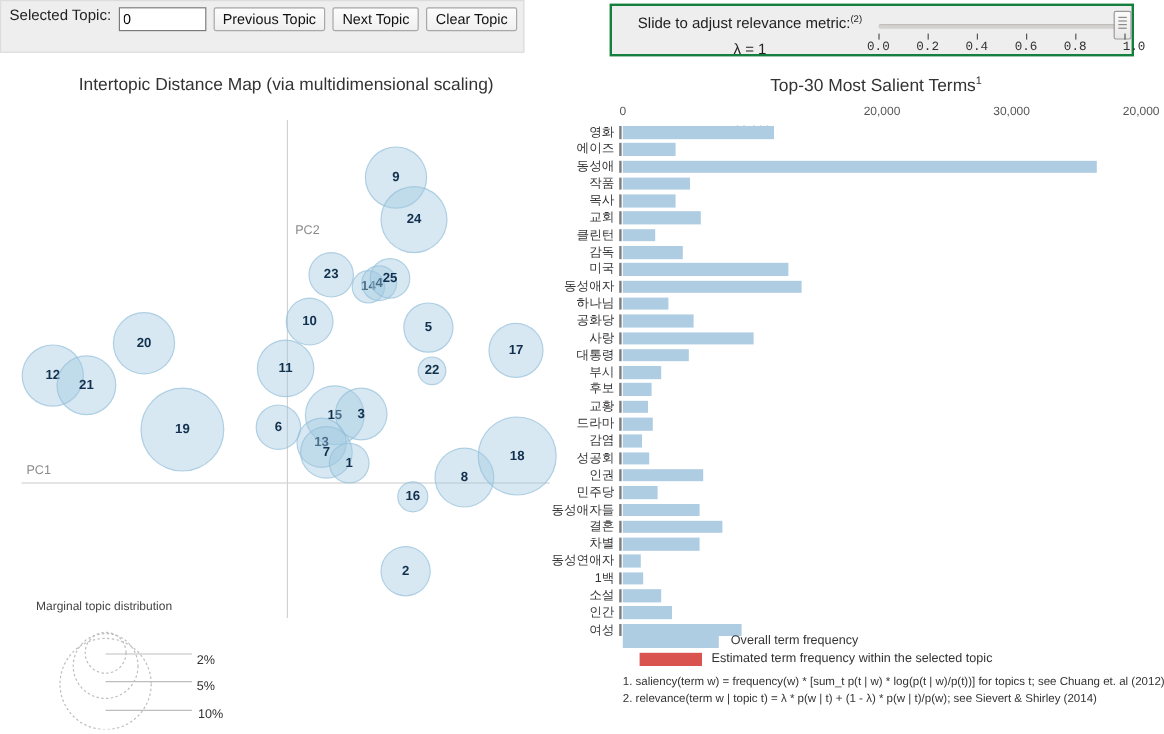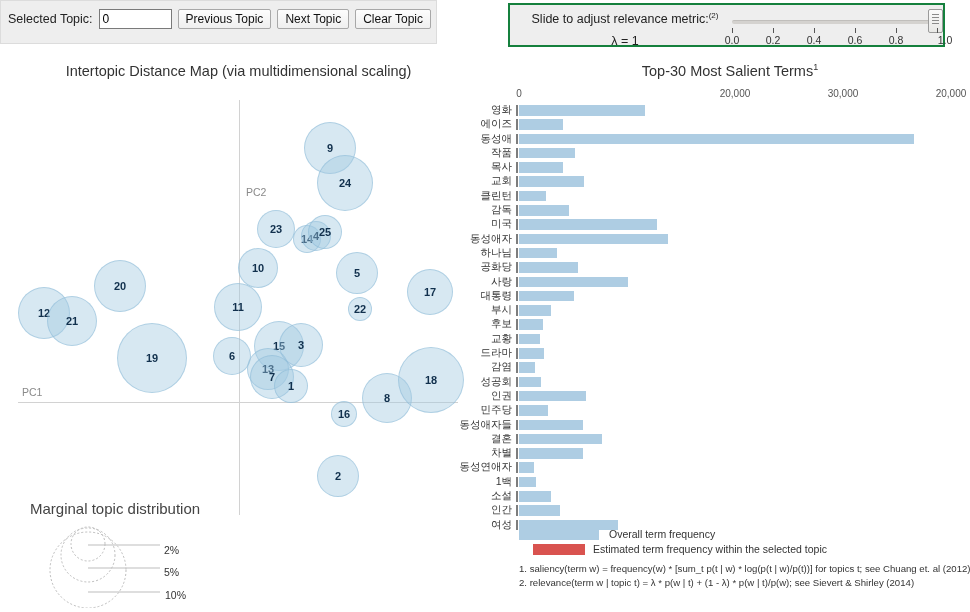--- a/index.html
+++ b/index.html
@@ -16,21 +16,21 @@
 
   
   #topbar {
     position: absolute; left: 0; top: 0;
     width: 437px; height: 44px;
     background: #eeeeee;
     border: 1px solid #dcdcdc;
     box-sizing: border-box;
   }
   #topbar-inner {
-    display: flex; align-items: center;
+    display: flex; align-items: flex-start;
     height: 26px; margin-top: 5px; padding-left: 7px;
     gap: 6px;
   }
   .ctl-label {
     font-size: 12.5px; color: #222; white-space: nowrap;
   }
   #topic-input {
     width: 65px; height: 18px;
     border: 1px solid #7a7a7a;
     background: #fff;
@@ -93,21 +93,21 @@
   }
   #slider-handle i {
     display: block; margin: 4px auto 0; width: 7px; height: 1px;
     background: #8b8b8b;
     box-shadow: 0 3px 0 #8b8b8b, 0 6px 0 #8b8b8b, 0 9px 0 #8b8b8b;
   }
   #slider-ticks {
     position: absolute; left: 222px; top: 23px;
     width: 205px; height: 20px;
   }
-  .stick { position: absolute; top: 0; }
+  .stick { position: absolute; top: 0; font-family: Liberation Mono, monospace; }
   .stick .tkline {
     width: 1px; height: 5px; background: #555; margin: 0 auto;
   }
   .stick .tklabel {
     font-size: 10.5px; color: #333; text-align: center;
     margin-top: 1px; transform: translateX(-50%);
     position: relative; left: 50%; white-space: nowrap;
   }
 
   
@@ -142,21 +142,21 @@
     font-size: 11px; font-weight: bold; color: #11304d;
     user-select: none;
   }
 
   
   #mtd {
     position: absolute; left: 30px; top: 500px;
     width: 190px; height: 108px;
   }
   #mtd-title {
-    font-size: 15px; color: #444; margin-bottom: 4px;
+    font-size: 10px; color: #444; margin-bottom: 4px;
   }
   #mtd svg { position: absolute; left: 0; top: 14px; }
   .mtd-pct {
     position: absolute; font-size: 10.5px; color: #333;
   }
   #pct2  { left: 134px; top: 44px; }
   #pct5  { left: 134px; top: 66px; }
   #pct10 { left: 135px; top: 89px; }
 
   

